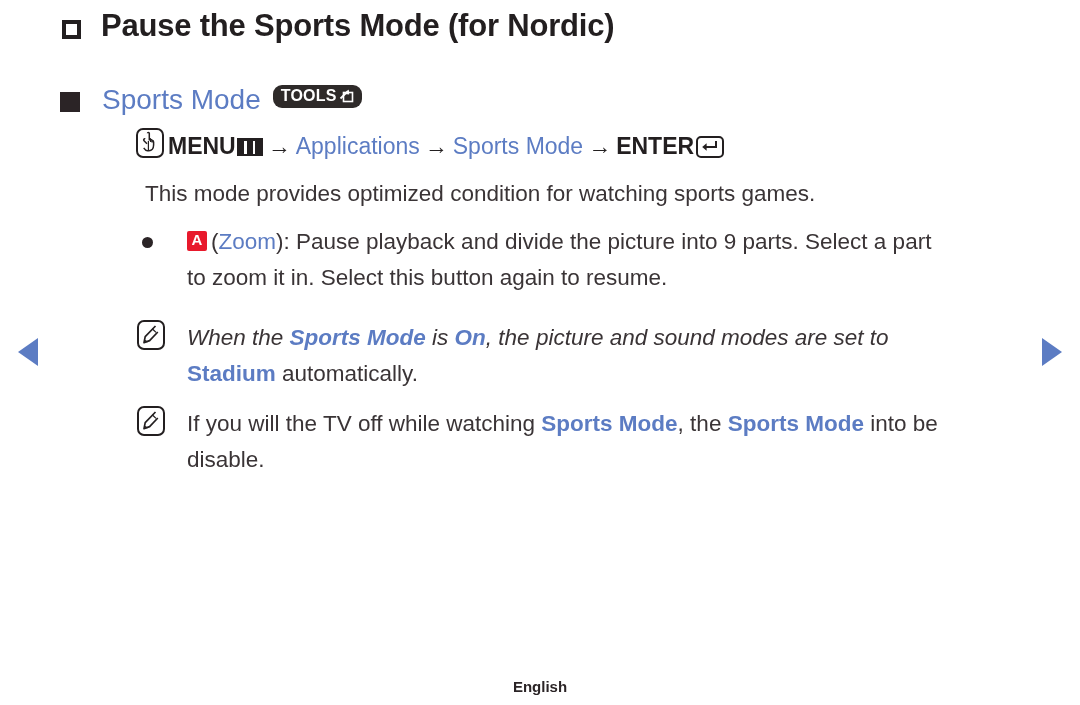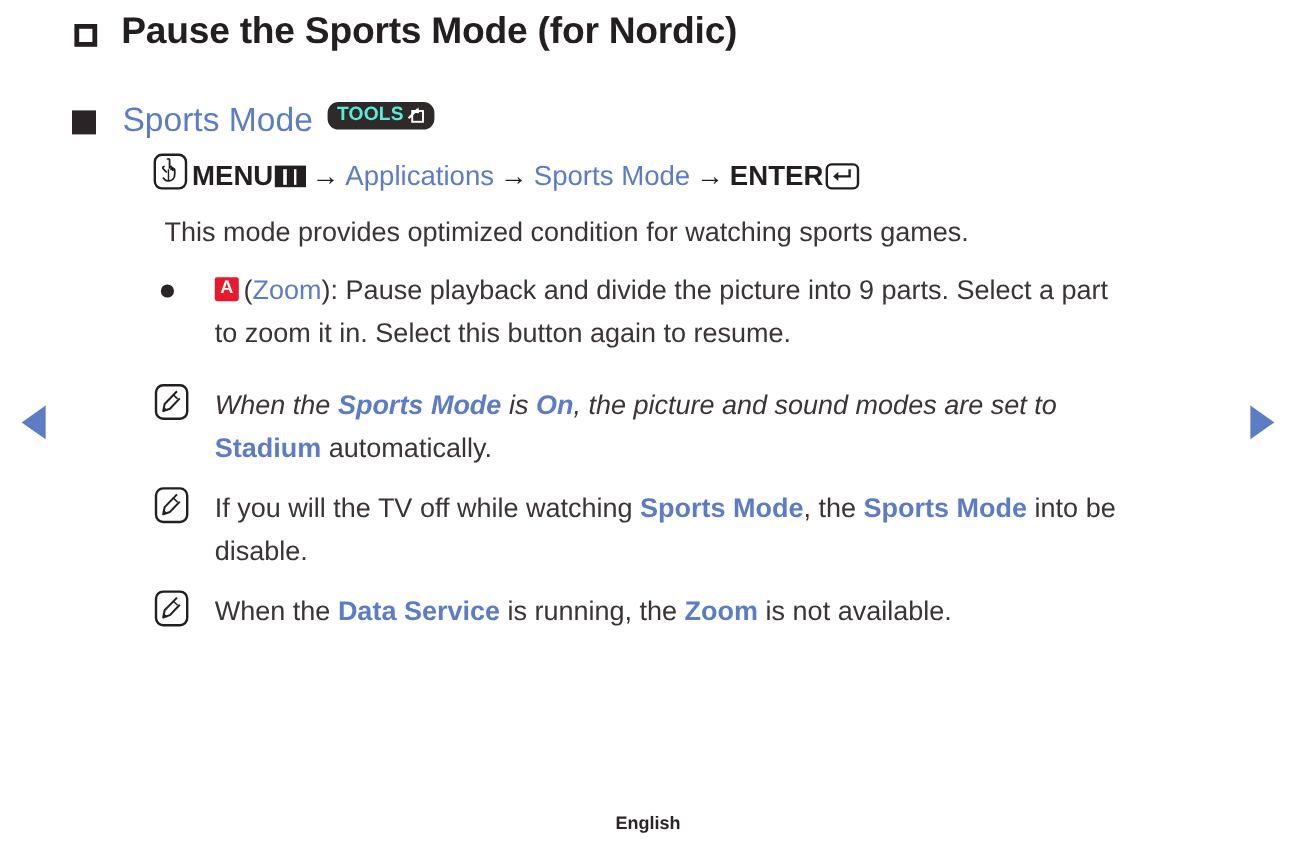--- a/index.html
+++ b/index.html
@@ -71,38 +71,38 @@
   .section-text {
     font-size: 28px;
     color: #5c7cc3;
     white-space: nowrap;
   }
   .tools-badge {
     display: inline-flex;
     align-items: center;
     gap: 2px;
     background: #2e2a29;
-    color: #5eead4;
+    color: #ffffff;
     border-radius: 9px;
     padding: 2px 8px 3px 8px;
     font-size: 16px;
     font-weight: bold;
     letter-spacing: 0.2px;
     margin-left: 12px;
     position: relative;
     top: -4px;
     vertical-align: middle;
     white-space: nowrap;
   }
   .tools-badge svg { display: block; }
 
   
   .body {
     position: absolute;
-    left: 8px; top: 128px;
+    left: 16px; top: 128px;
     width: 988px;
     padding-left: 16px;
   }
   .line {
     position: relative;
     padding-left: 155px;
     padding-right: 50px;
     font-size: 22.5px;
     line-height: 36px;
     color: #3a3436;
@@ -289,30 +289,18 @@
             <path d="M16.5 4.0 L6.2 14.6 L5.0 20.6 L10.6 18.6 L18.8 10.0" fill="none" stroke="#231f20" stroke-width="1.7" stroke-linejoin="round"></path>
             <path d="M13.2 6.8 L17.0 10.4" fill="none" stroke="#231f20" stroke-width="1.3"></path>
             <path d="M5.6 18.2 L8.4 20.0" fill="none" stroke="#231f20" stroke-width="1.3"></path>
           </svg>
         </span>
       </span>
       <span>If you will the TV off while watching </span><span class="blue-b">Sports Mode</span><span>, the </span><span class="blue-b">Sports Mode</span><span> into be</span>
     </div>
     <div class="line cont">disable.</div>
 
-    <div class="line" style="margin-top:14px;">
-      <span class="marker">
-        <span class="ico-box">
-          <svg width="23" height="25" viewBox="0 0 23 25" aria-hidden="true">
-            <path d="M16.5 4.0 L6.2 14.6 L5.0 20.6 L10.6 18.6 L18.8 10.0" fill="none" stroke="#231f20" stroke-width="1.7" stroke-linejoin="round"></path>
-            <path d="M13.2 6.8 L17.0 10.4" fill="none" stroke="#231f20" stroke-width="1.3"></path>
-            <path d="M5.6 18.2 L8.4 20.0" fill="none" stroke="#231f20" stroke-width="1.3"></path>
-          </svg>
-        </span>
-      </span>
-      <span>When the </span><span class="blue-b">Data Service</span><span> is running, the </span><span class="blue-b">Zoom</span><span> is not available.</span>
-    </div>
 
   </div>
 
   <div class="footer">English</div>
 
 </div>
 
 </body></html>

